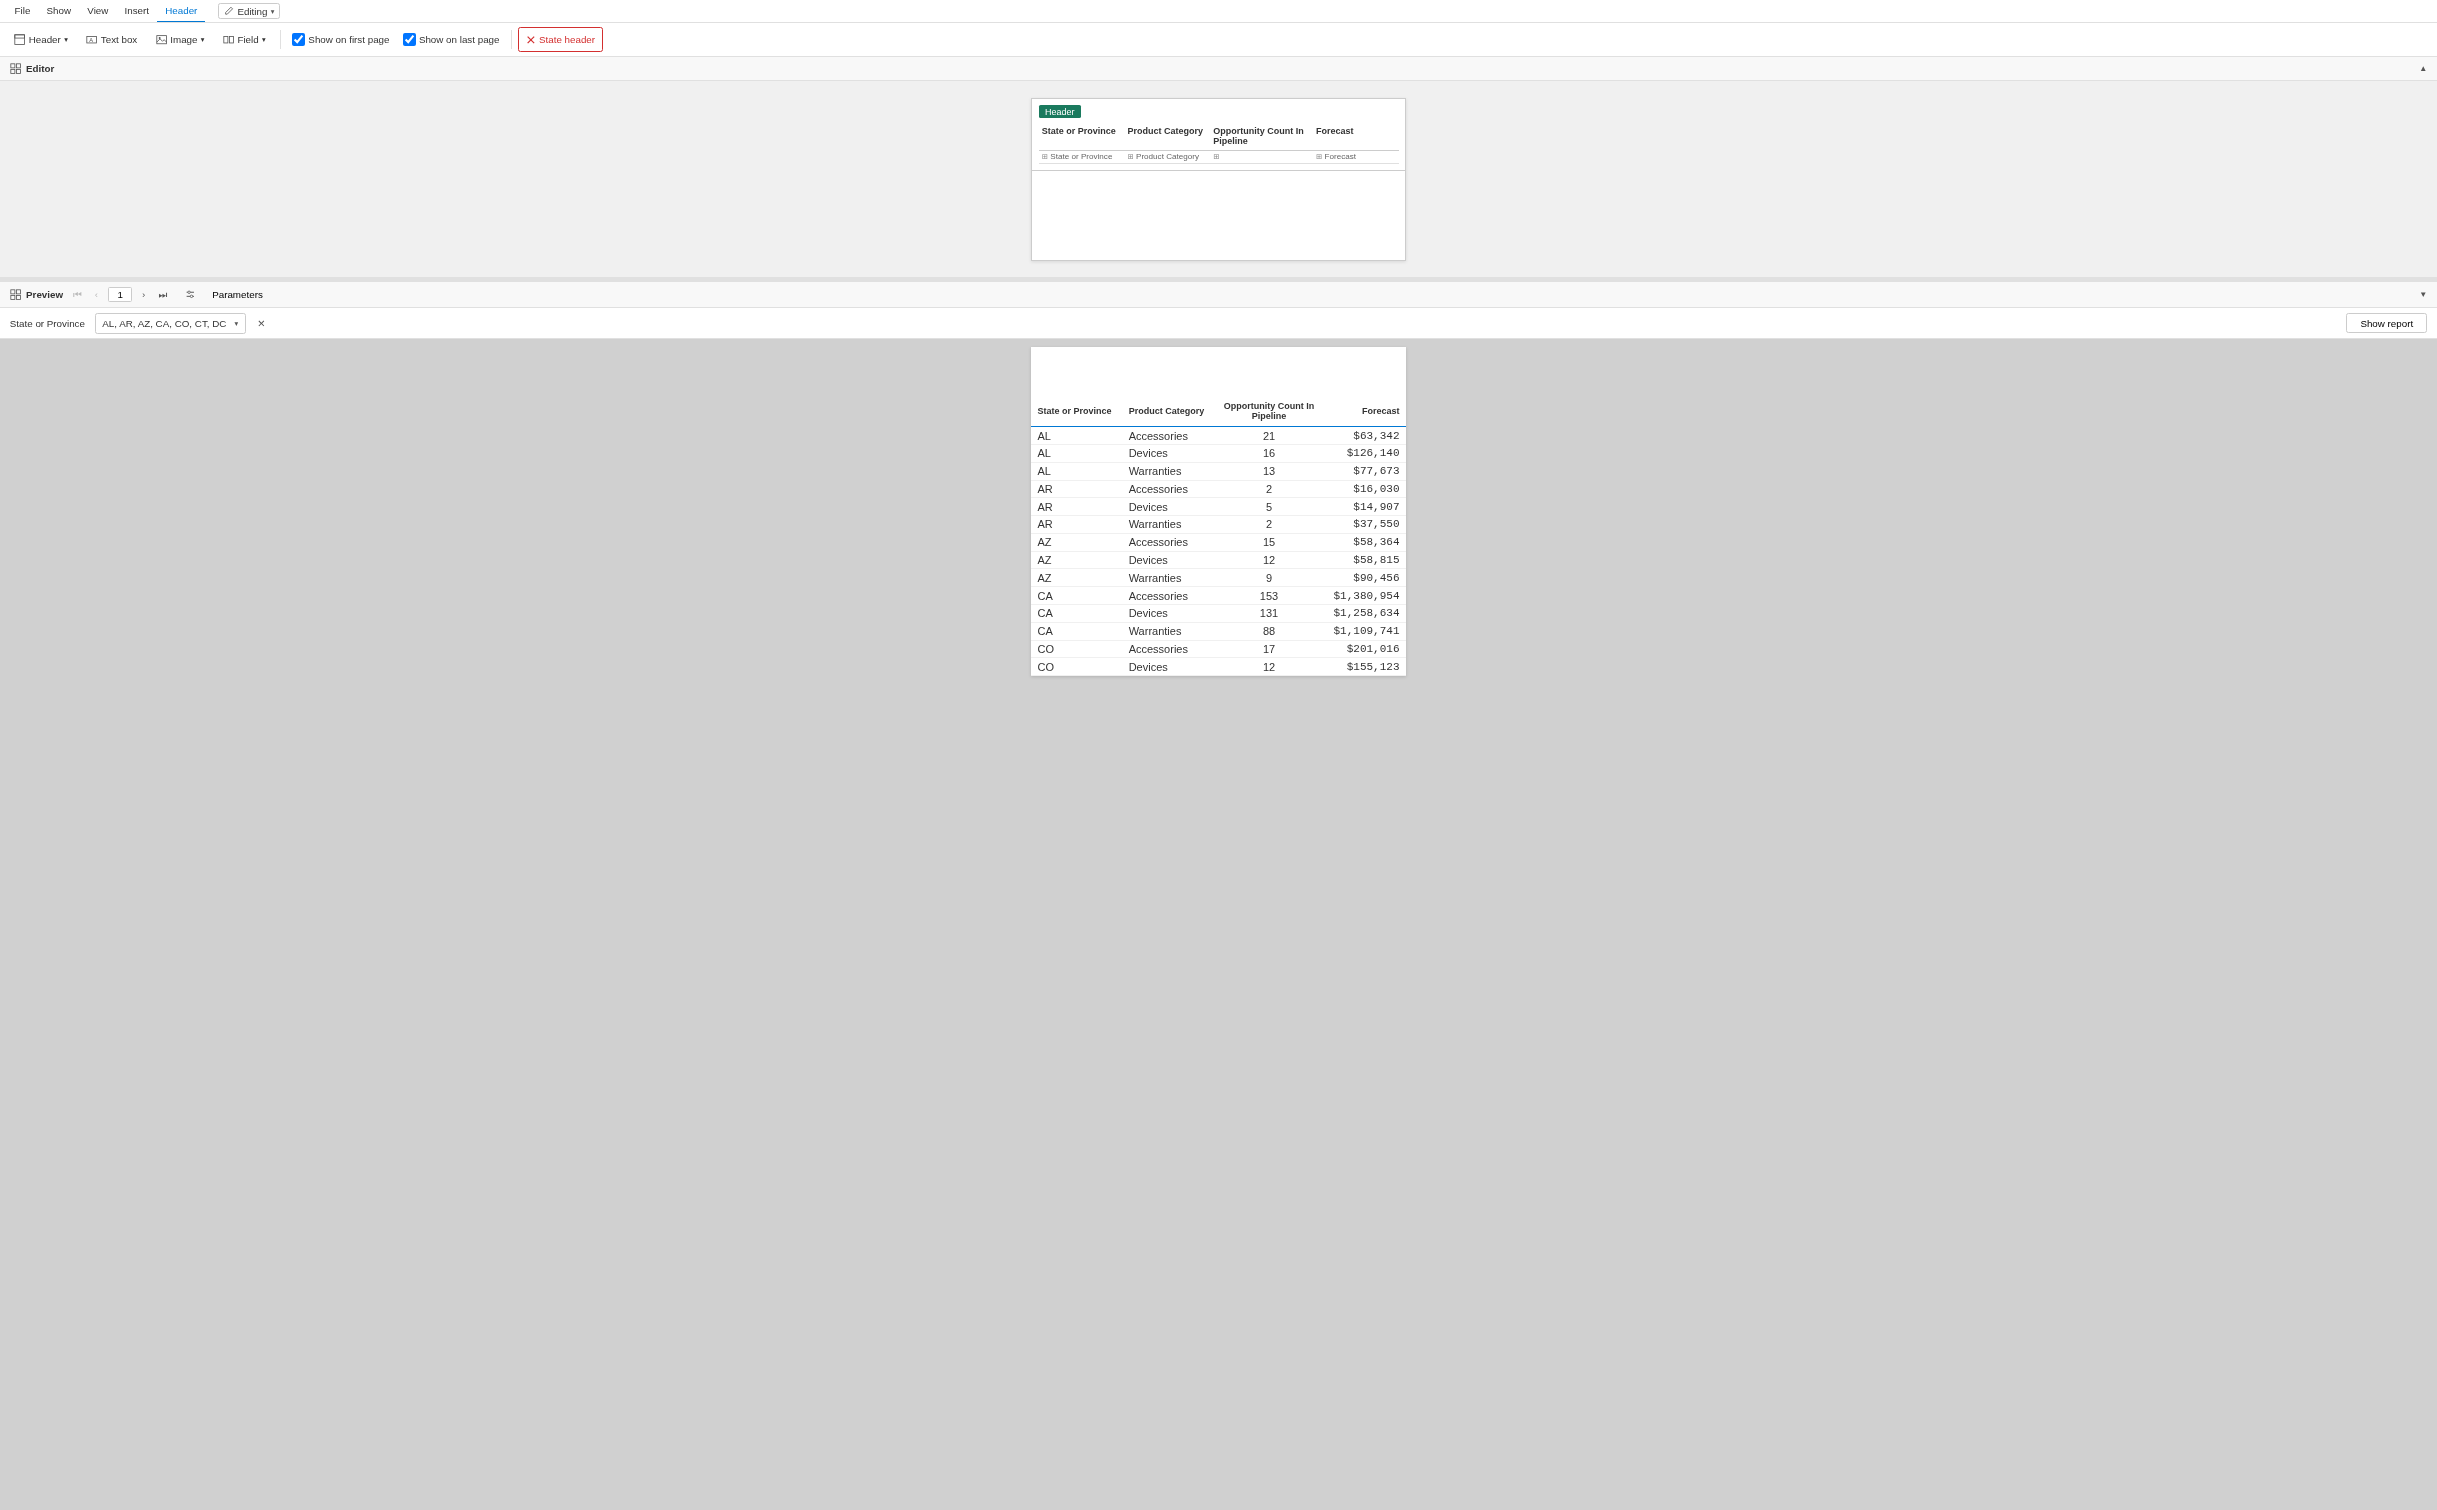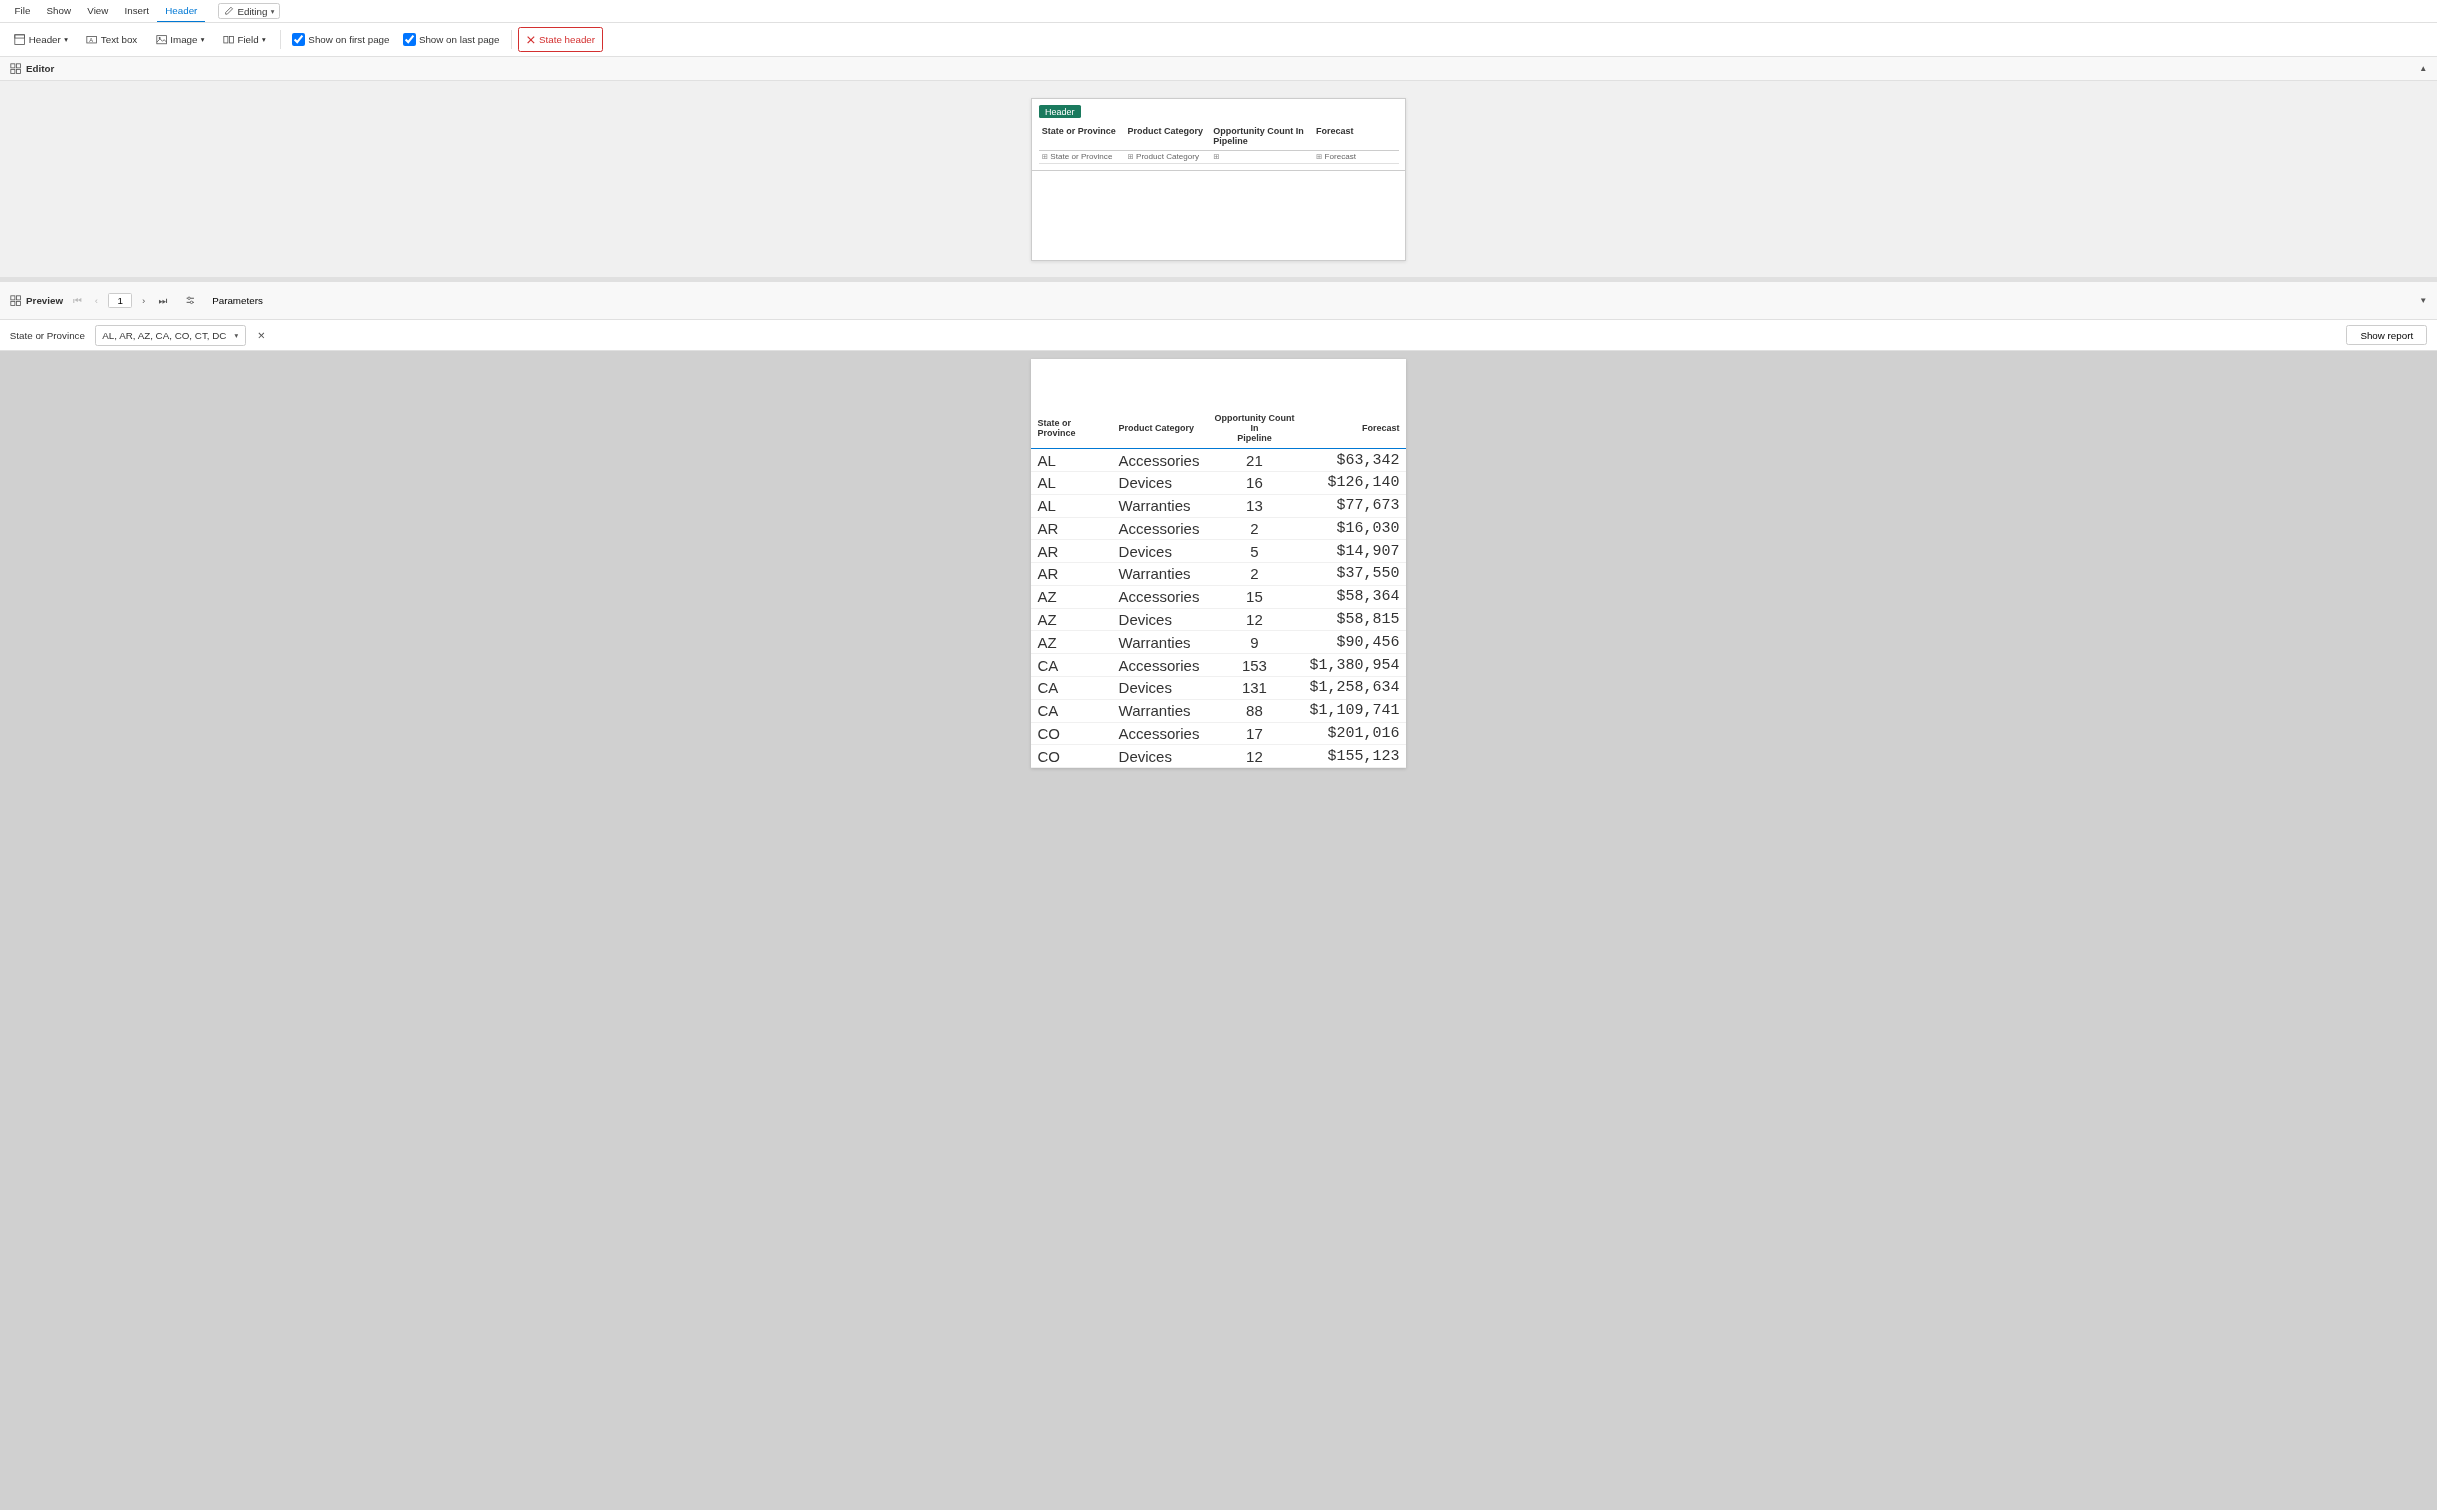--- a/index.html
+++ b/index.html
@@ -189,21 +189,21 @@
     }
 
     
     .preview-bar {
       background: #f8f8f8;
       border-bottom: 0.8px solid #e0e0e0;
       padding: 3.3px 9.8px;
       display: flex;
       align-items: center;
       gap: 6.5px;
-      height: 38px;
+      height: 26px;
       flex-shrink: 0;
     }
     .preview-bar-left {
       display: flex;
       align-items: center;
       gap: 4.9px;
       font-size: 9.8px;
       font-weight: 600;
     }
     .nav-btn {
@@ -319,21 +319,21 @@
       color: #333;
     }
     .preview-table thead th.right-align {
       text-align: right;
     }
     .preview-table thead th.center-align {
       text-align: center;
     }
     .preview-table tbody td {
       padding: 2.4px 6.5px;
-      font-size: 15px;
+      font-size: 11px;
       border-bottom: 0.8px solid #f0f0f0;
       color: #333;
     }
     .preview-table tbody td.right-align {
       text-align: right;
       font-family: Liberation Mono, monospace;
     }
     .preview-table tbody td.center-align {
       text-align: center;
     }

